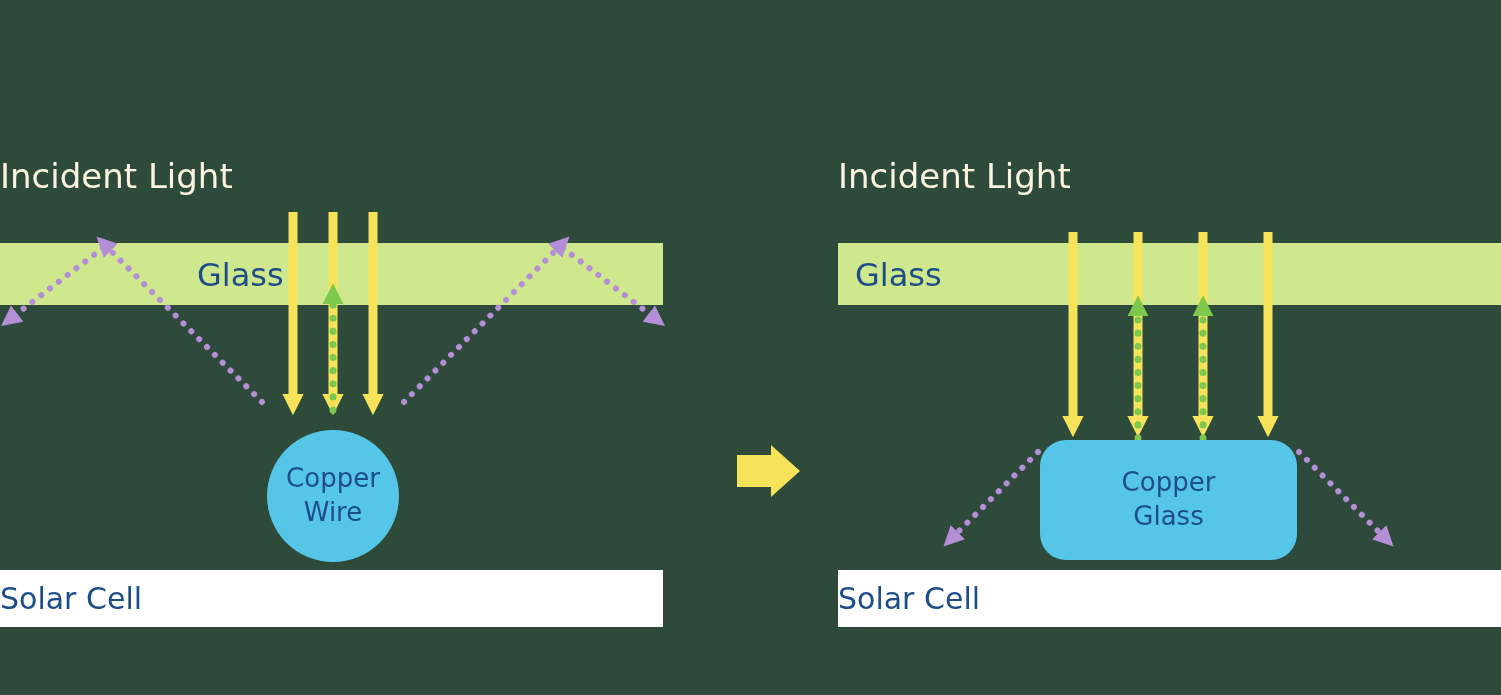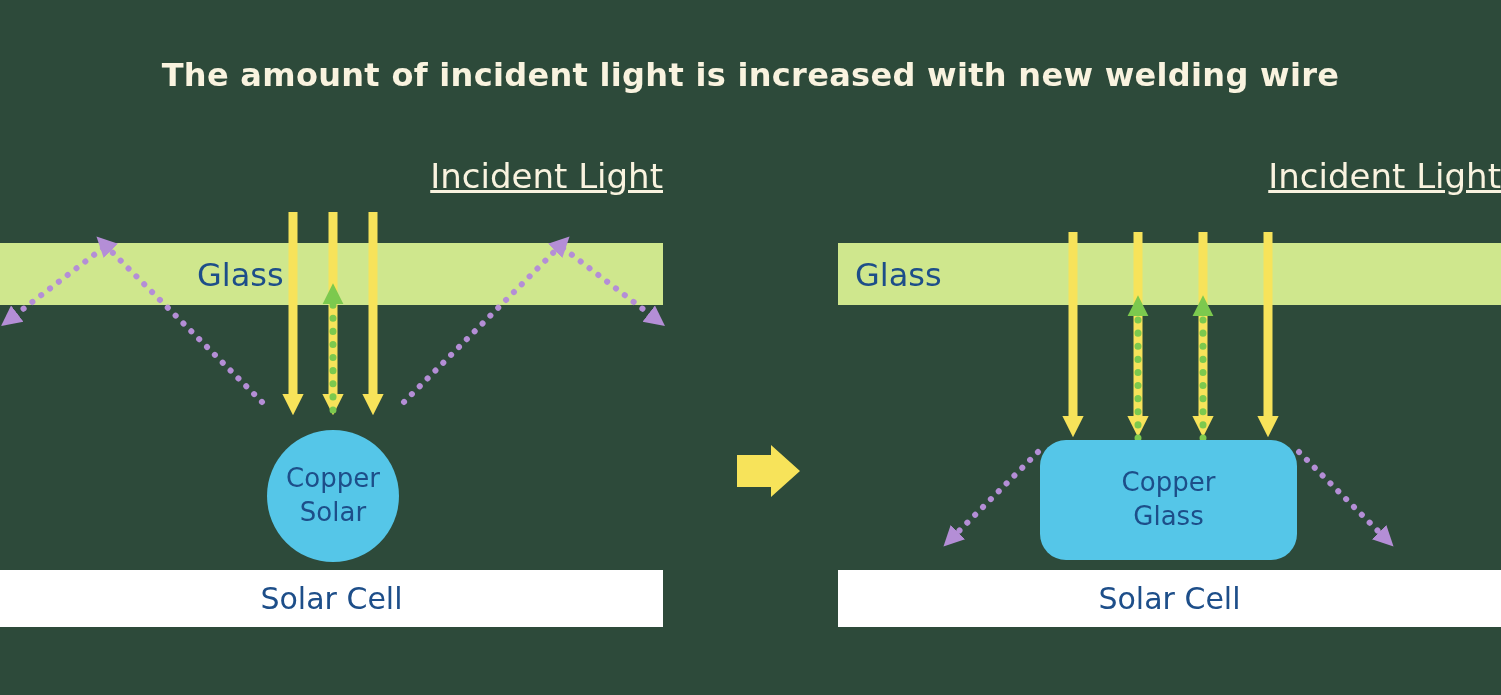--- a/index.html
+++ b/index.html
@@ -16,22 +16,21 @@
     text-align: center;
     font-size: 32px; font-weight: 700;
     color: var(--c-title-text, #f9f3df);
     letter-spacing: 0.3px;
   }
 
   .incident-label {
     position: absolute; top: 156px;
     font-size: 34px; font-weight: 400;
     color: var(--c-label-cream, #f9f3df);
-    text-align: right;
-    text-decoration: underline;
+    text-align: left;
   }
   .incident-label.left  { left: 0;     width: 663px; }
   .incident-label.right { left: 838px; width: 663px; }
 
   .glass-band {
     position: absolute; top: 243px; height: 62px;
     background: var(--c-glass-band, #cfe78d);
   }
   .glass-band.left  { left: 0;     width: 663px; }
   .glass-band.right { left: 838px; width: 663px; }
@@ -68,33 +67,32 @@
     border-radius: 26px;
     background: var(--c-copper-cyan, #55c6e8);
     display: flex; flex-direction: column; align-items: center; justify-content: center;
     font-size: 26px; line-height: 1.3;
     color: var(--c-navy-text, #1d4e89);
   }
 
   .solar-cell {
     position: absolute; top: 570px; height: 57px;
     background: var(--c-solar-white, #ffffff);
-    display: flex; align-items: center; justify-content: center;
+    display: flex; align-items: center; justify-content: flex-start;
     font-size: 30px;
     color: var(--c-navy-text, #1d4e89);
   }
   .solar-cell.left  { left: 0;     width: 663px; }
   .solar-cell.right { left: 838px; width: 663px; }
 </style>
 </head>
 <body>
 
 <div class="stage">
 
-  <h1 class="title">The amount of incident light is increased with new welding wire</h1>
 
   <div class="incident-label left">Incident Light</div>
   <div class="glass-band left"></div>
   <div class="incident-label right">Incident Light</div>
   <div class="glass-band right"></div>
 
   <svg class="arrows-layer" viewBox="0 0 1501 695">
     <defs>
       <marker id="mY" viewBox="0 0 10 10" refX="2" refY="5" markerWidth="2.4" markerHeight="3" orient="auto">
         <path d="M0,0 L10,5 L0,10 Z" class="f-yellow"></path>
@@ -130,21 +128,21 @@
 
     <line x1="1038" y1="452" x2="955" y2="535" class="s-purple" marker-end="url(#mP)"></line>
     <line x1="1299" y1="452" x2="1382" y2="535" class="s-purple" marker-end="url(#mP)"></line>
   </svg>
 
   <div class="glass-label left">Glass</div>
   <div class="glass-label right">Glass</div>
 
   <div class="copper-wire">
     <span>Copper</span>
-    <span>Solar</span>
+    <span>Wire</span>
   </div>
   <div class="copper-ribbon">
     <span>Copper</span>
     <span>Glass</span>
   </div>
 
   <div class="solar-cell left">
     <span>Solar Cell</span>
   </div>
   <div class="solar-cell right">

